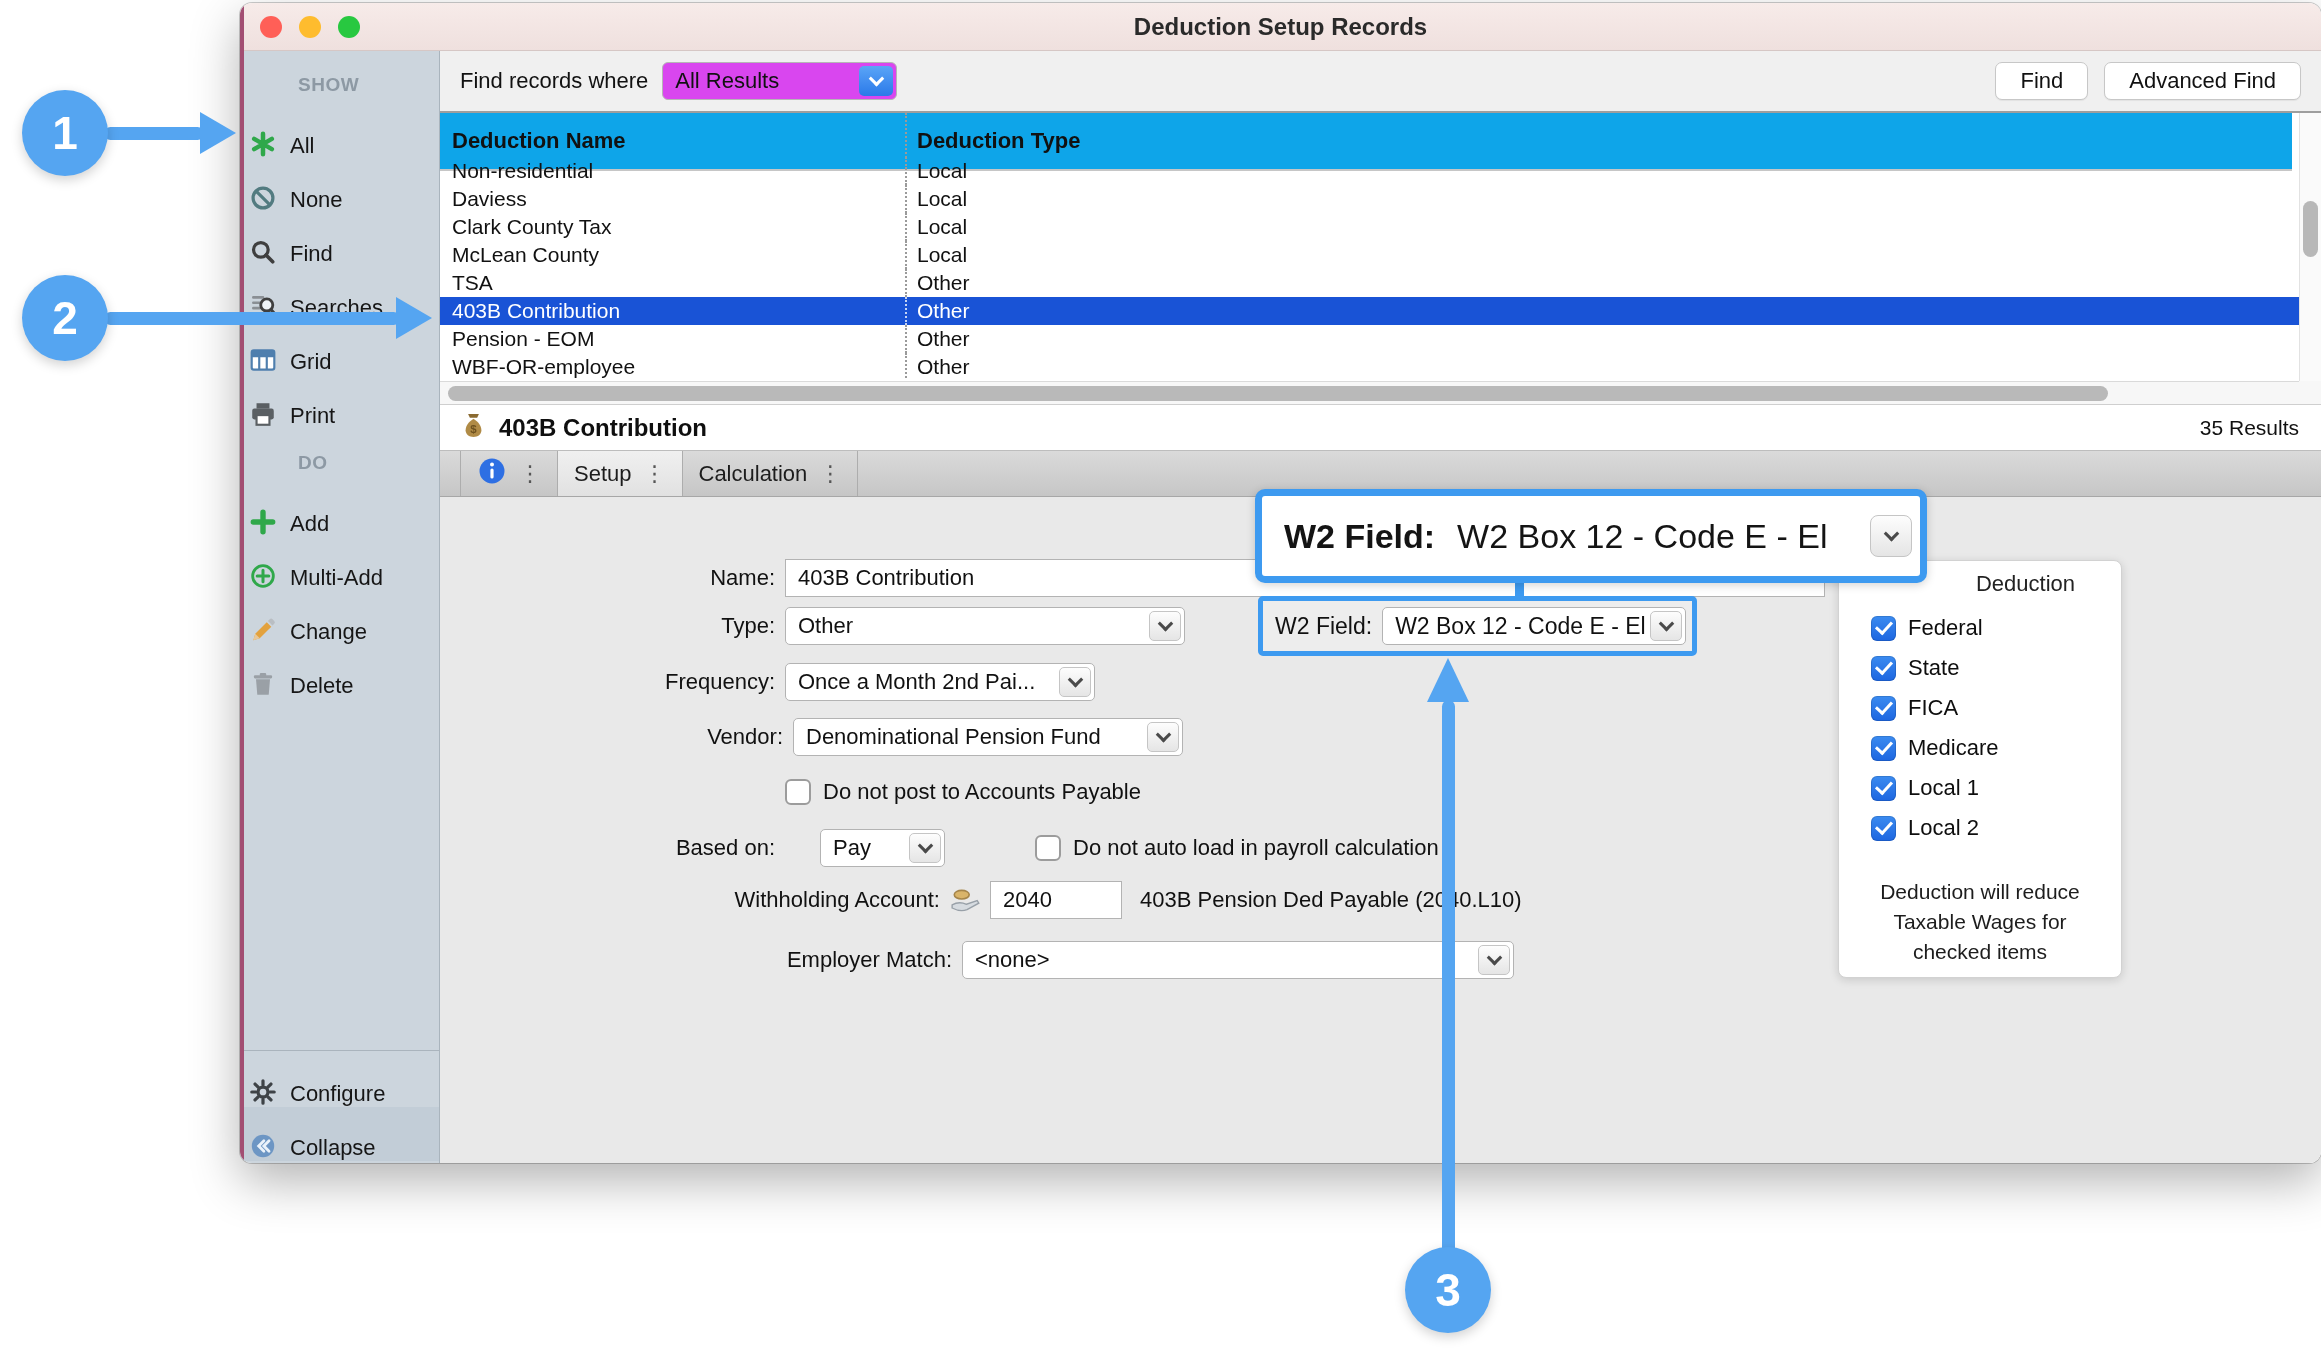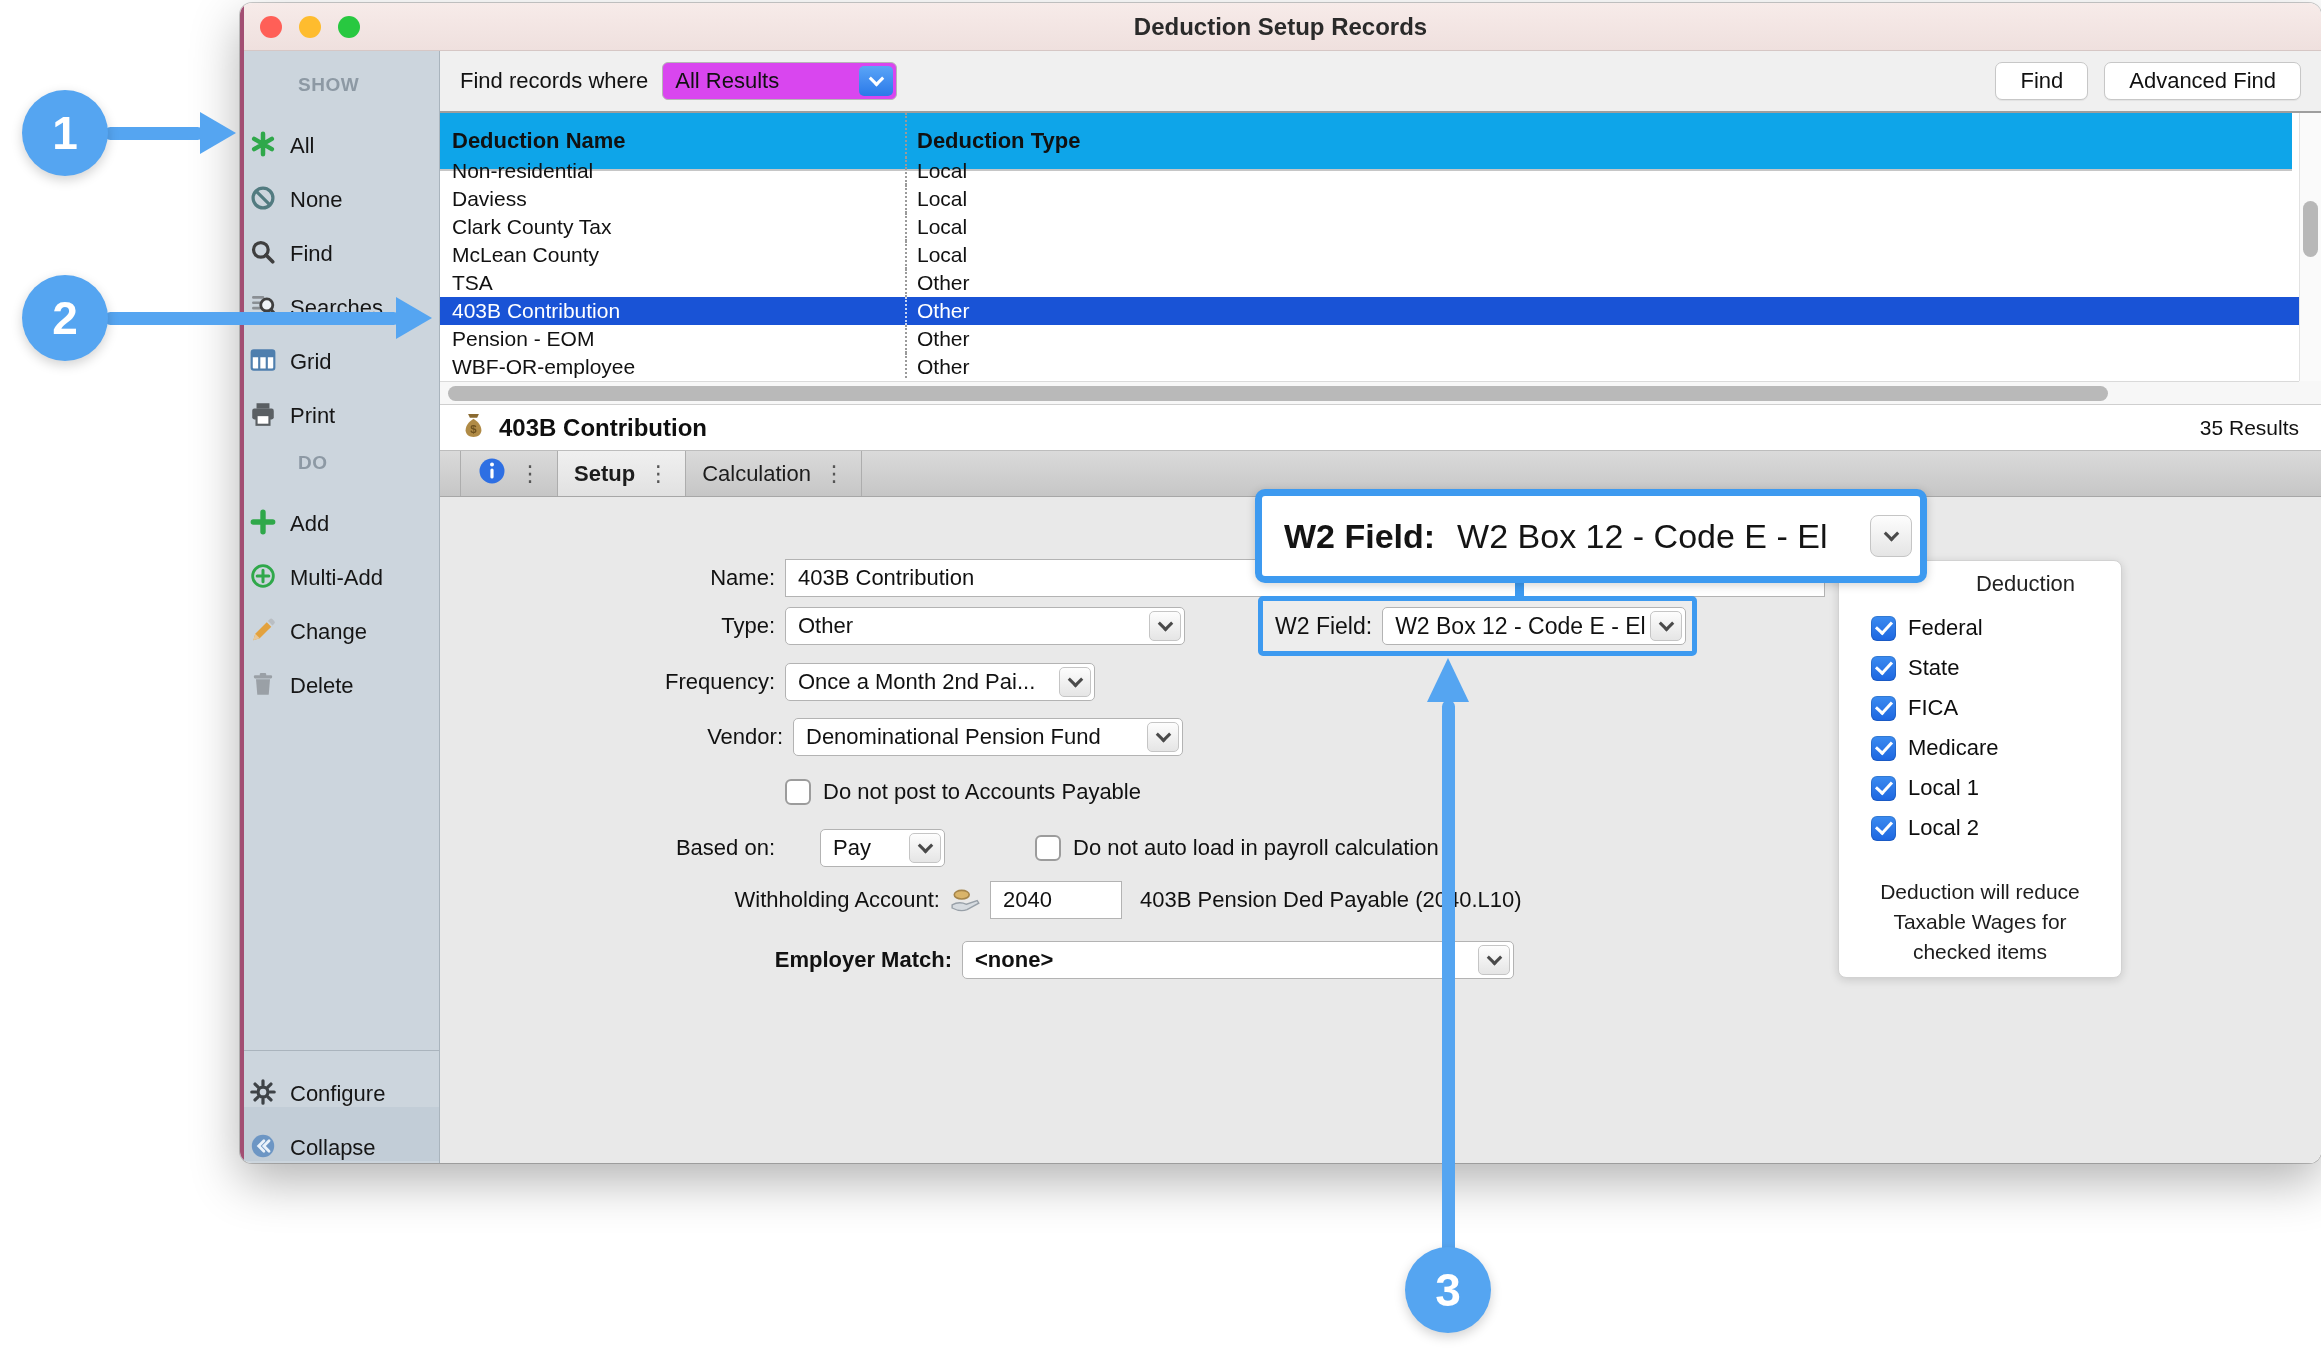--- a/index.html
+++ b/index.html
@@ -78,21 +78,21 @@
   .rechead { position:absolute; left:0; right:0; top:354px; height:46px; background:#fff;
     border-bottom:1px solid #bdbdbd; display:flex; align-items:center; padding:0 22px 0 20px; gap:12px; }
   .rectitle { font-size:24px; font-weight:600; color:#0f0f0f; }
   .reccount { margin-left:auto; font-size:21px; color:#111; }
 
   .tabbar { position:absolute; left:0; right:0; top:400px; height:46px;
     background:linear-gradient(#dadada,#c6c6c6); border-bottom:1px solid #a7a7a7;
     display:flex; align-items:stretch; padding-left:20px; }
   .tabseg { display:flex; align-items:center; gap:12px; padding:0 16px; border-right:1px solid #adadad; font-size:22px; color:#1d1d1d; }
   .tabseg:first-child { border-left:1px solid #adadad; }
-  .tabseg.active { background:linear-gradient(#f0f0f0,#e1e1e1); font-weight:700; }
+  .tabseg.active { background:linear-gradient(#f0f0f0,#e1e1e1); font-weight:400; }
   .dots::after { content:"\22EE"; color:#555; font-size:22px; font-weight:normal; }
 
   
   .formarea { position:absolute; left:0; right:0; top:446px; bottom:0; background:#e9e9e9; }
   .frow { position:absolute; display:flex; align-items:center; height:38px; font-size:22px; color:#111; }
   .flab { width:335px; text-align:right; flex:none; }
   .input { background:#fff; border:1px solid #b3b3b3; height:38px; display:flex; align-items:center;
     padding:0 12px; font-size:22px; margin-left:10px; }
   .dd { position:relative; background:#fff; border:1px solid #b3b3b3; border-radius:5px; height:38px;
     display:flex; align-items:center; padding:0 44px 0 12px; font-size:22px; margin-left:10px; white-space:nowrap; overflow:hidden; }
@@ -102,21 +102,21 @@
   .cbwrap { display:flex; align-items:center; gap:12px; }
 
   .r-name{left:0; top:62px;}  .r-name .input{width:1040px;}
   .r-type{left:0; top:110px;} .r-type .dd{width:400px;}
   .r-freq{left:0; top:166px;} .r-freq .dd{width:310px;}
   .r-vendor{left:8px; top:221px;} .r-vendor .dd{width:390px;}
   .r-apcb{left:345px; top:276px;}
   .r-based{left:0; top:332px;gap:35px;} .r-based .dd{width:125px;} .r-based .cbwrap{margin-left:55px;}
   .r-wh{left:0; top:384px;} .r-wh .flab{width:500px;} .r-wh .icn{margin-left:10px; display:flex;}
   .r-wh .input{width:132px; margin-left:8px;} .r-wh .whdesc{margin-left:18px;}
-  .r-em{left:0; top:444px;font-weight:bold;} .r-em .flab{width:512px;} .r-em .dd{width:552px;}
+  .r-em{left:0; top:444px;} .r-em .flab{width:512px;} .r-em .dd{width:552px;}
 
   
   .w2zoom { position:absolute; left:815px; top:438px; width:672px; height:94px; background:#fff;
     border:7px solid #3d9af0; border-radius:10px; display:flex; align-items:center; gap:22px;
     padding:0 58px 0 22px; z-index:30; box-shadow:0 2px 10px rgba(0,0,0,.18); }
   .w2zoom .zlab { font-size:34px; font-weight:600; color:#141414; white-space:nowrap; }
   .w2zoom .zval { font-size:34px; color:#141414; white-space:nowrap; overflow:hidden; }
   .w2zoom .ddbtn { width:42px; height:42px; right:8px; top:19px; border-radius:8px; }
   .w2conn { position:absolute; left:1075px; top:528px; width:9px; height:22px; background:#3d9af0; z-index:29; }
   .w2field { position:absolute; left:818px; top:545px; width:439px; height:60px; background:#ededed;

